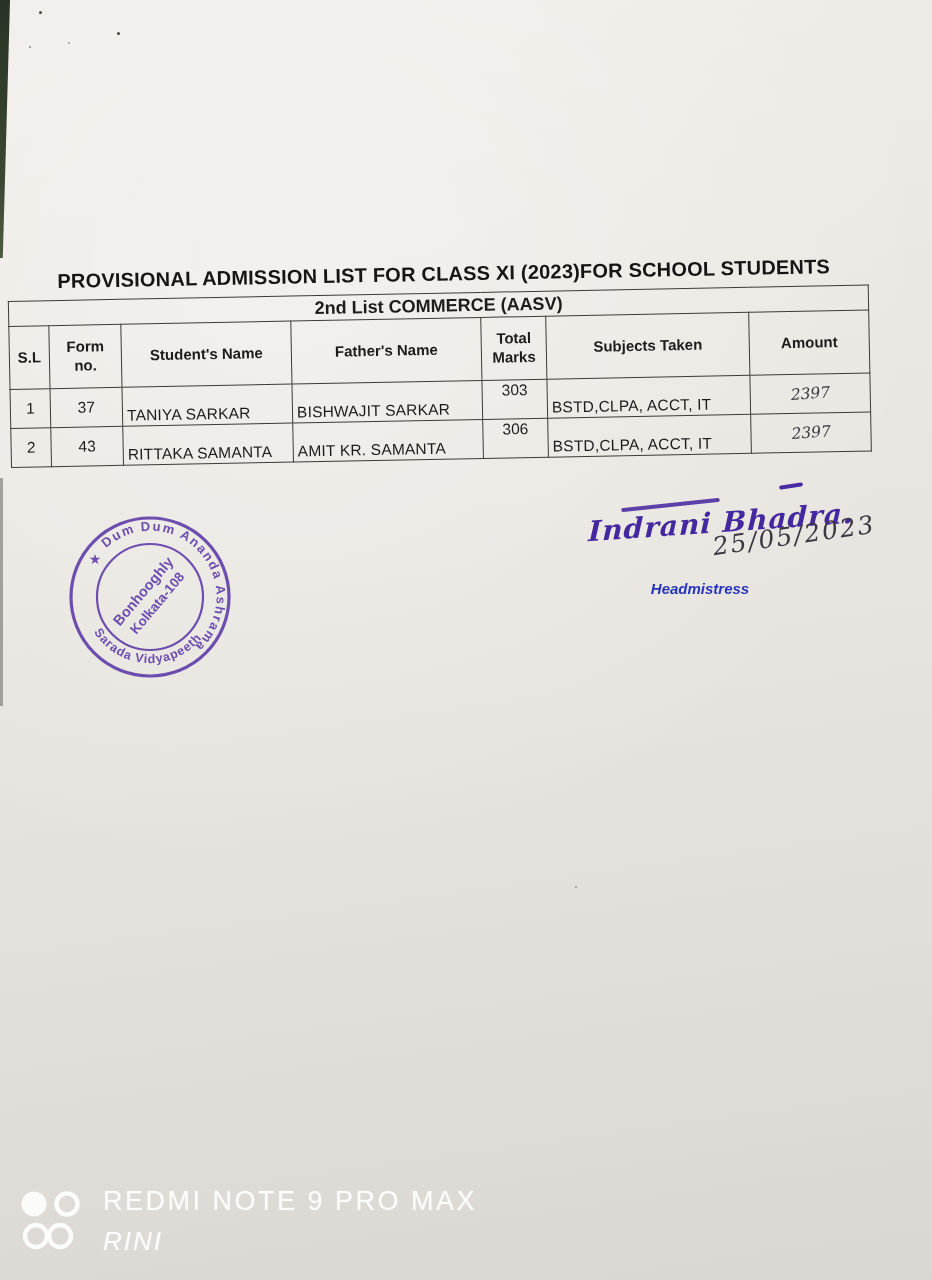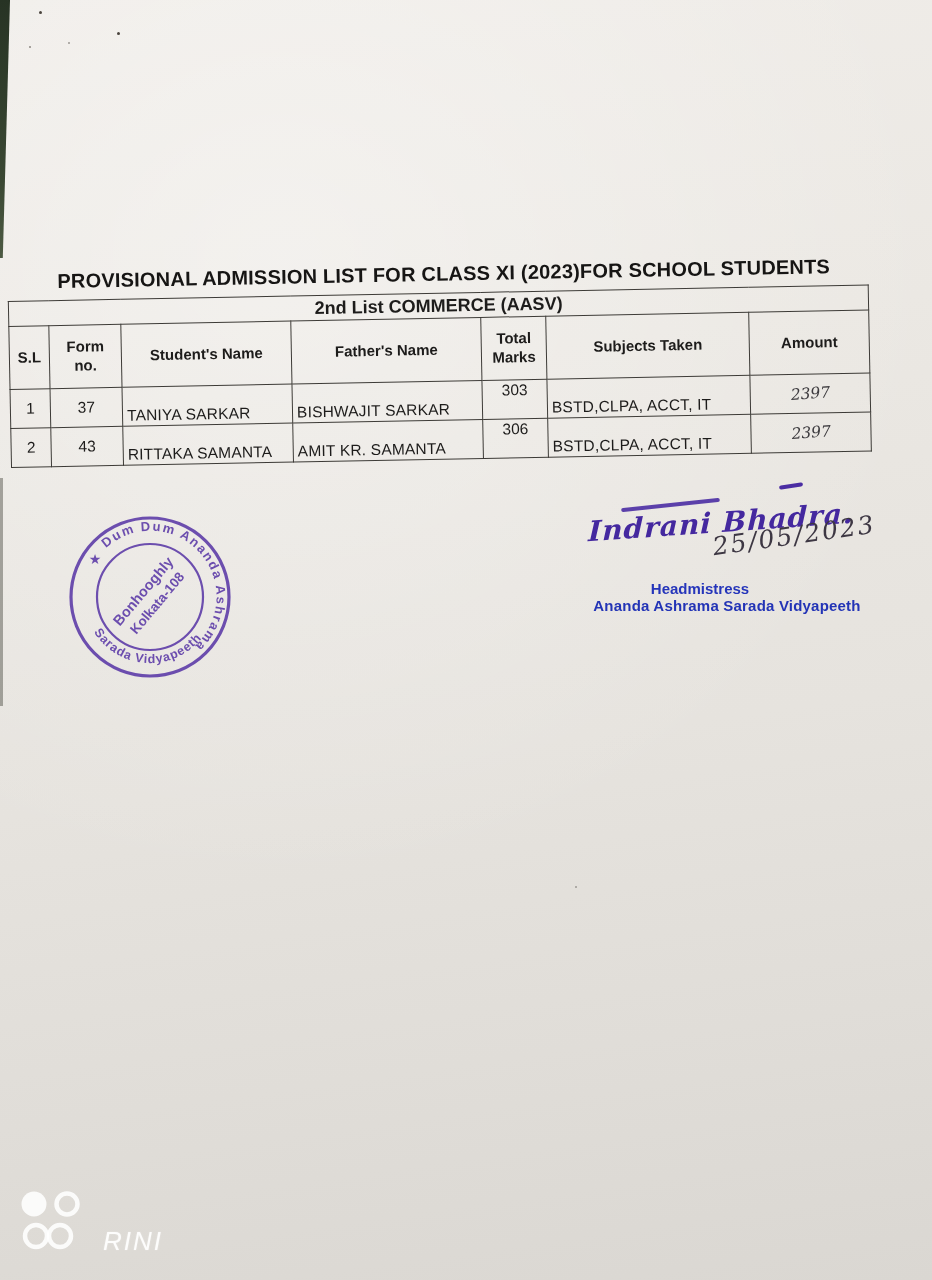--- a/index.html
+++ b/index.html
@@ -70,21 +70,21 @@
     letter-spacing:1px;white-space:nowrap;
   }
   .sig-date{
     position:absolute;left:712px;top:521px;
     font-family:"DejaVu Serif",serif;font-style:italic;
     font-size:25px;color:#3d3743;transform:rotate(-8deg);
     letter-spacing:2px;white-space:nowrap;
   }
   .sig-role{
     position:absolute;left:600px;top:580px;width:200px;text-align:center;
-    font-size:15px;font-weight:bold;color:#2535ba;
+    font-size:15px;font-weight:bold;font-style:italic;color:#2535ba;
   }
   .sig-inst{
     position:absolute;left:560px;top:597px;width:334px;text-align:center;
     font-size:15px;font-weight:bold;color:#2334b6;letter-spacing:0.2px;
   }
 
   
   .wm-logo{position:absolute;left:20px;top:1190px;}
   .wm-device{
     position:absolute;left:103px;top:1186px;
@@ -178,25 +178,25 @@
       <text x="92" y="88" font-size="14.5">Bonhooghly</text>
       <text x="92" y="106" font-size="13.5">Kolkata-108</text>
     </g>
   </svg>
 
   <div class="sig-dash"></div>
   <div class="sig-strike"></div>
   <div class="sig-name">Indrani Bhadra.</div>
   <div class="sig-date">25/05/2023</div>
   <div class="sig-role">Headmistress</div>
-  <div class="sig-inst">Ananda Ashrama Sarada Vidyapeeth</div>
 
   <svg class="wm-logo" width="64" height="64" viewBox="0 0 64 64">
     <g stroke="rgba(255,255,255,0.88)" fill="none">
       <circle cx="14" cy="14" r="12.5" fill="rgba(255,255,255,0.88)" stroke="none"></circle>
       <circle cx="47" cy="14" r="10.5" stroke-width="4.5"></circle>
       <circle cx="16" cy="46" r="11" stroke-width="4.5"></circle>
       <circle cx="40" cy="46" r="11" stroke-width="4.5"></circle>
     </g>
   </svg>
+  <div class="wm-device">REDMI NOTE 9 PRO MAX</div>
   <div class="wm-name">RINI</div>
 
 </div>
 
 </body></html>

